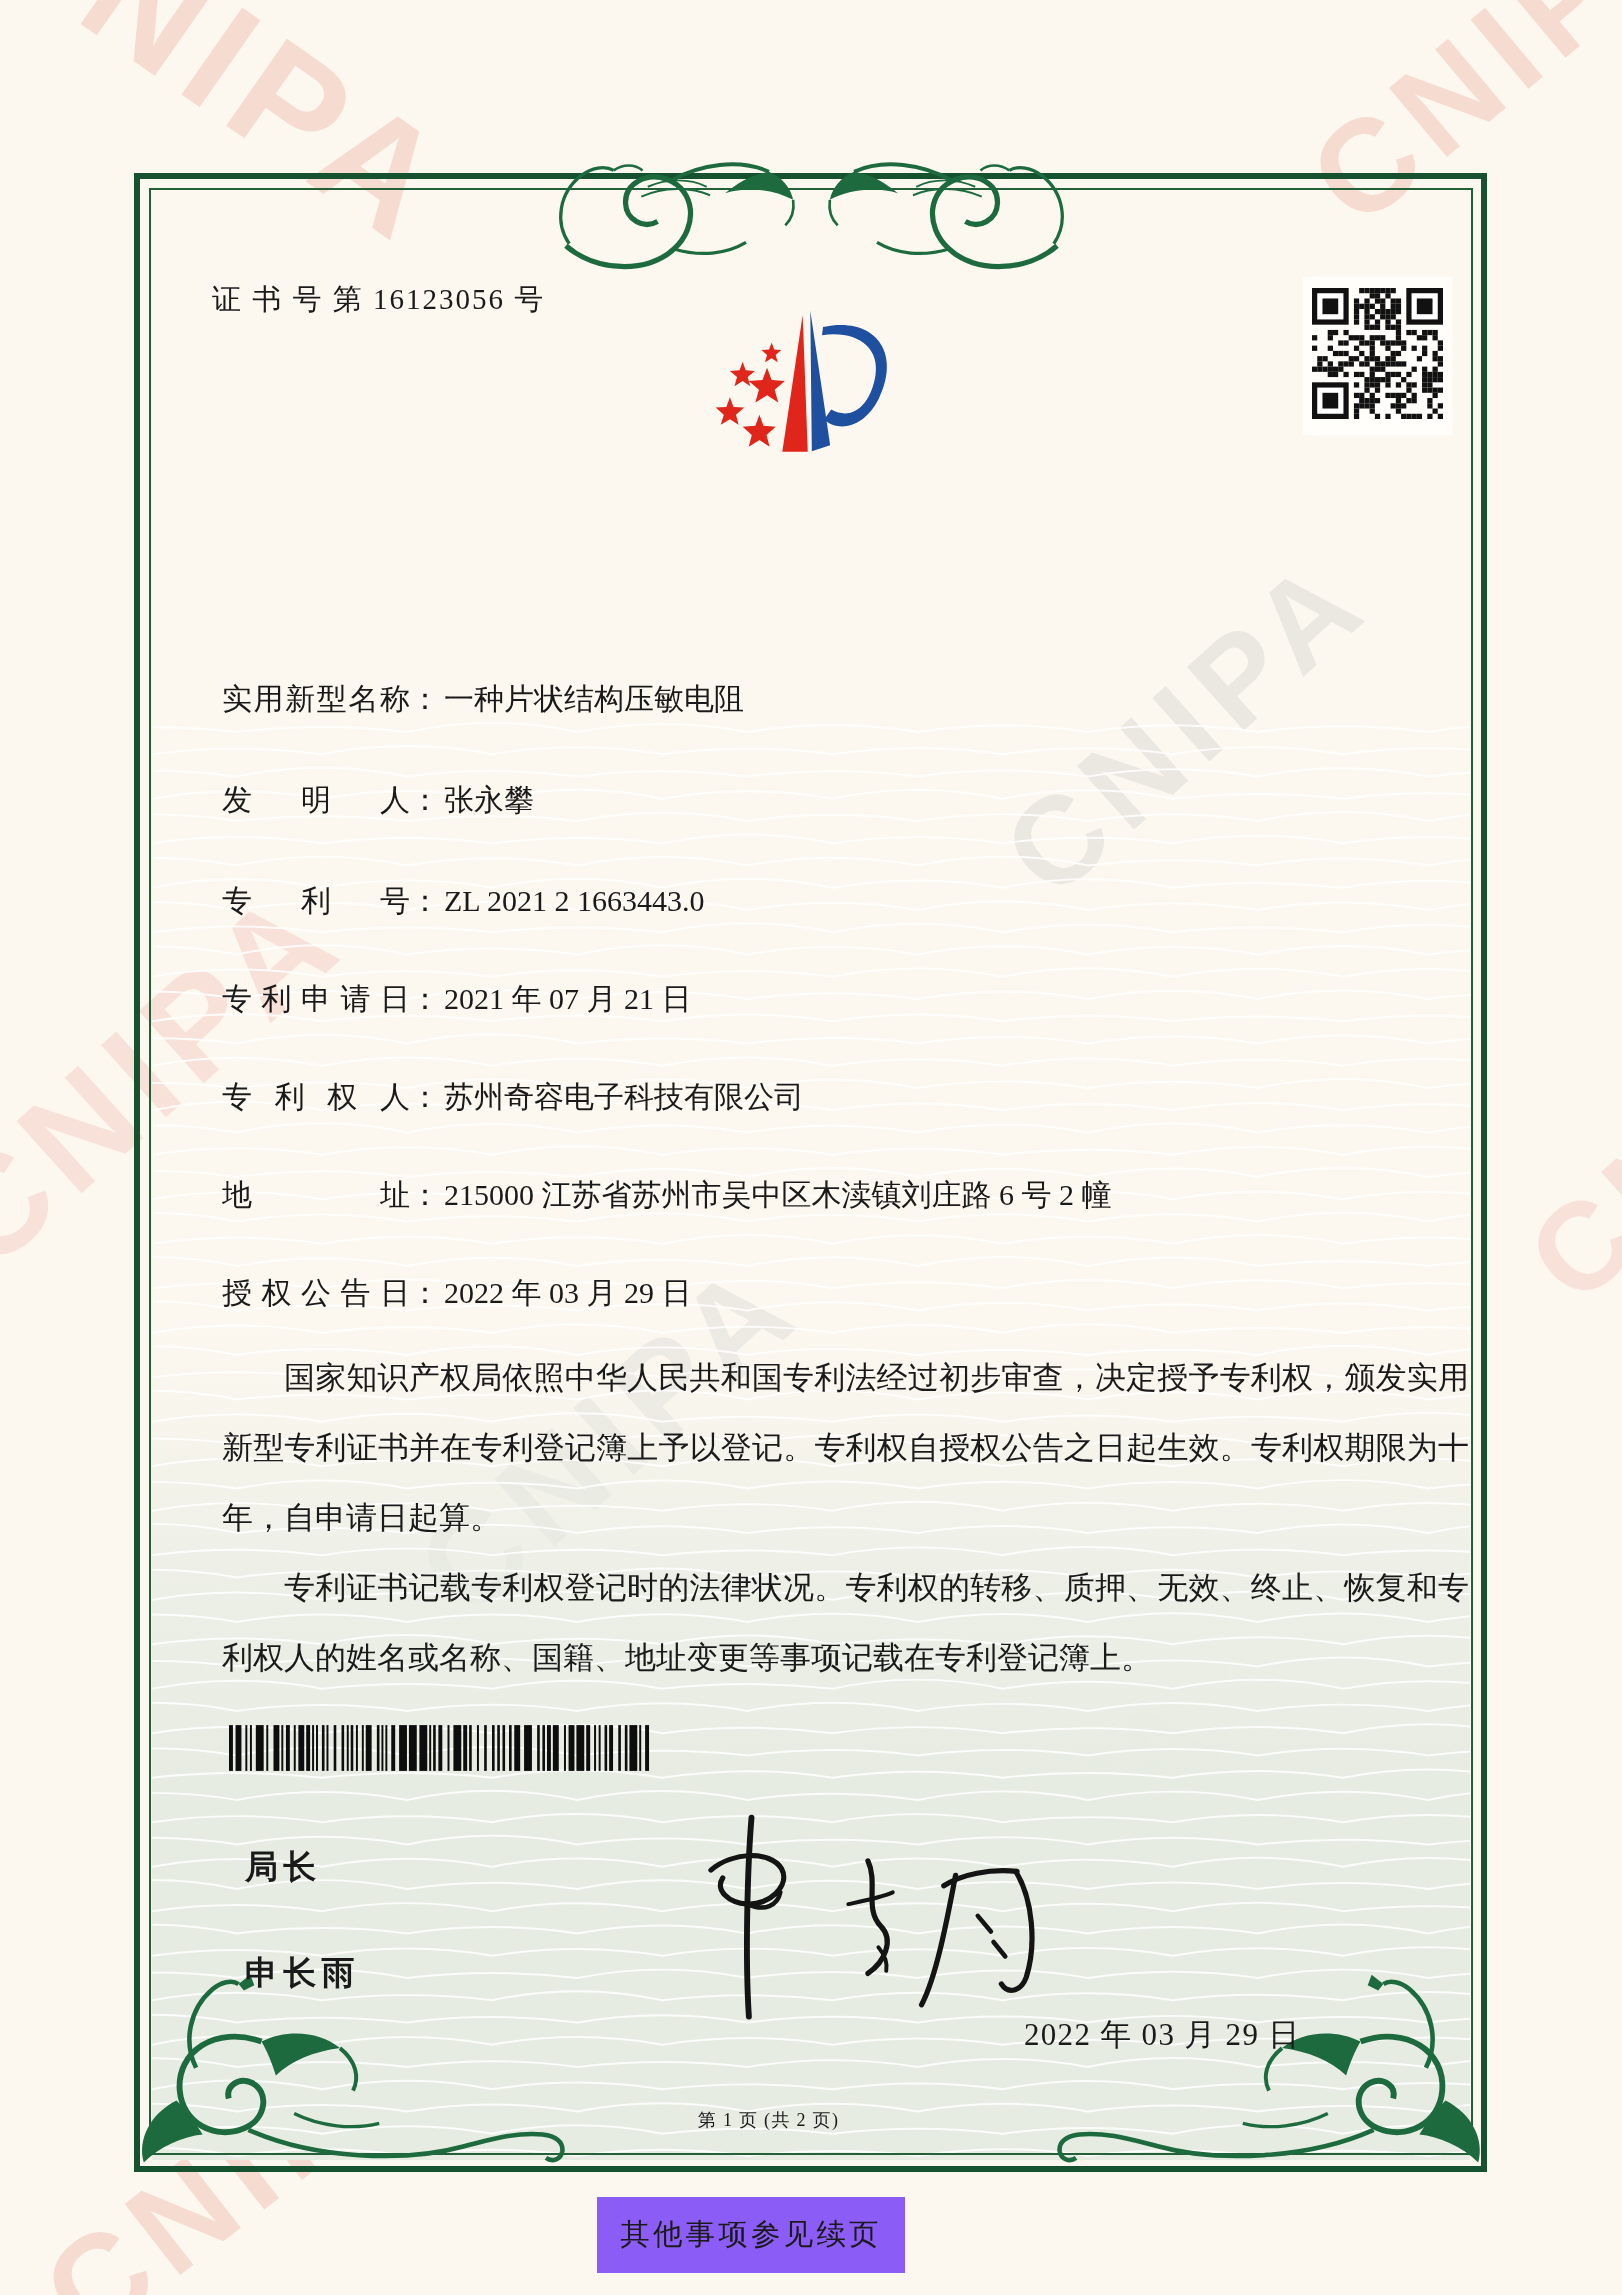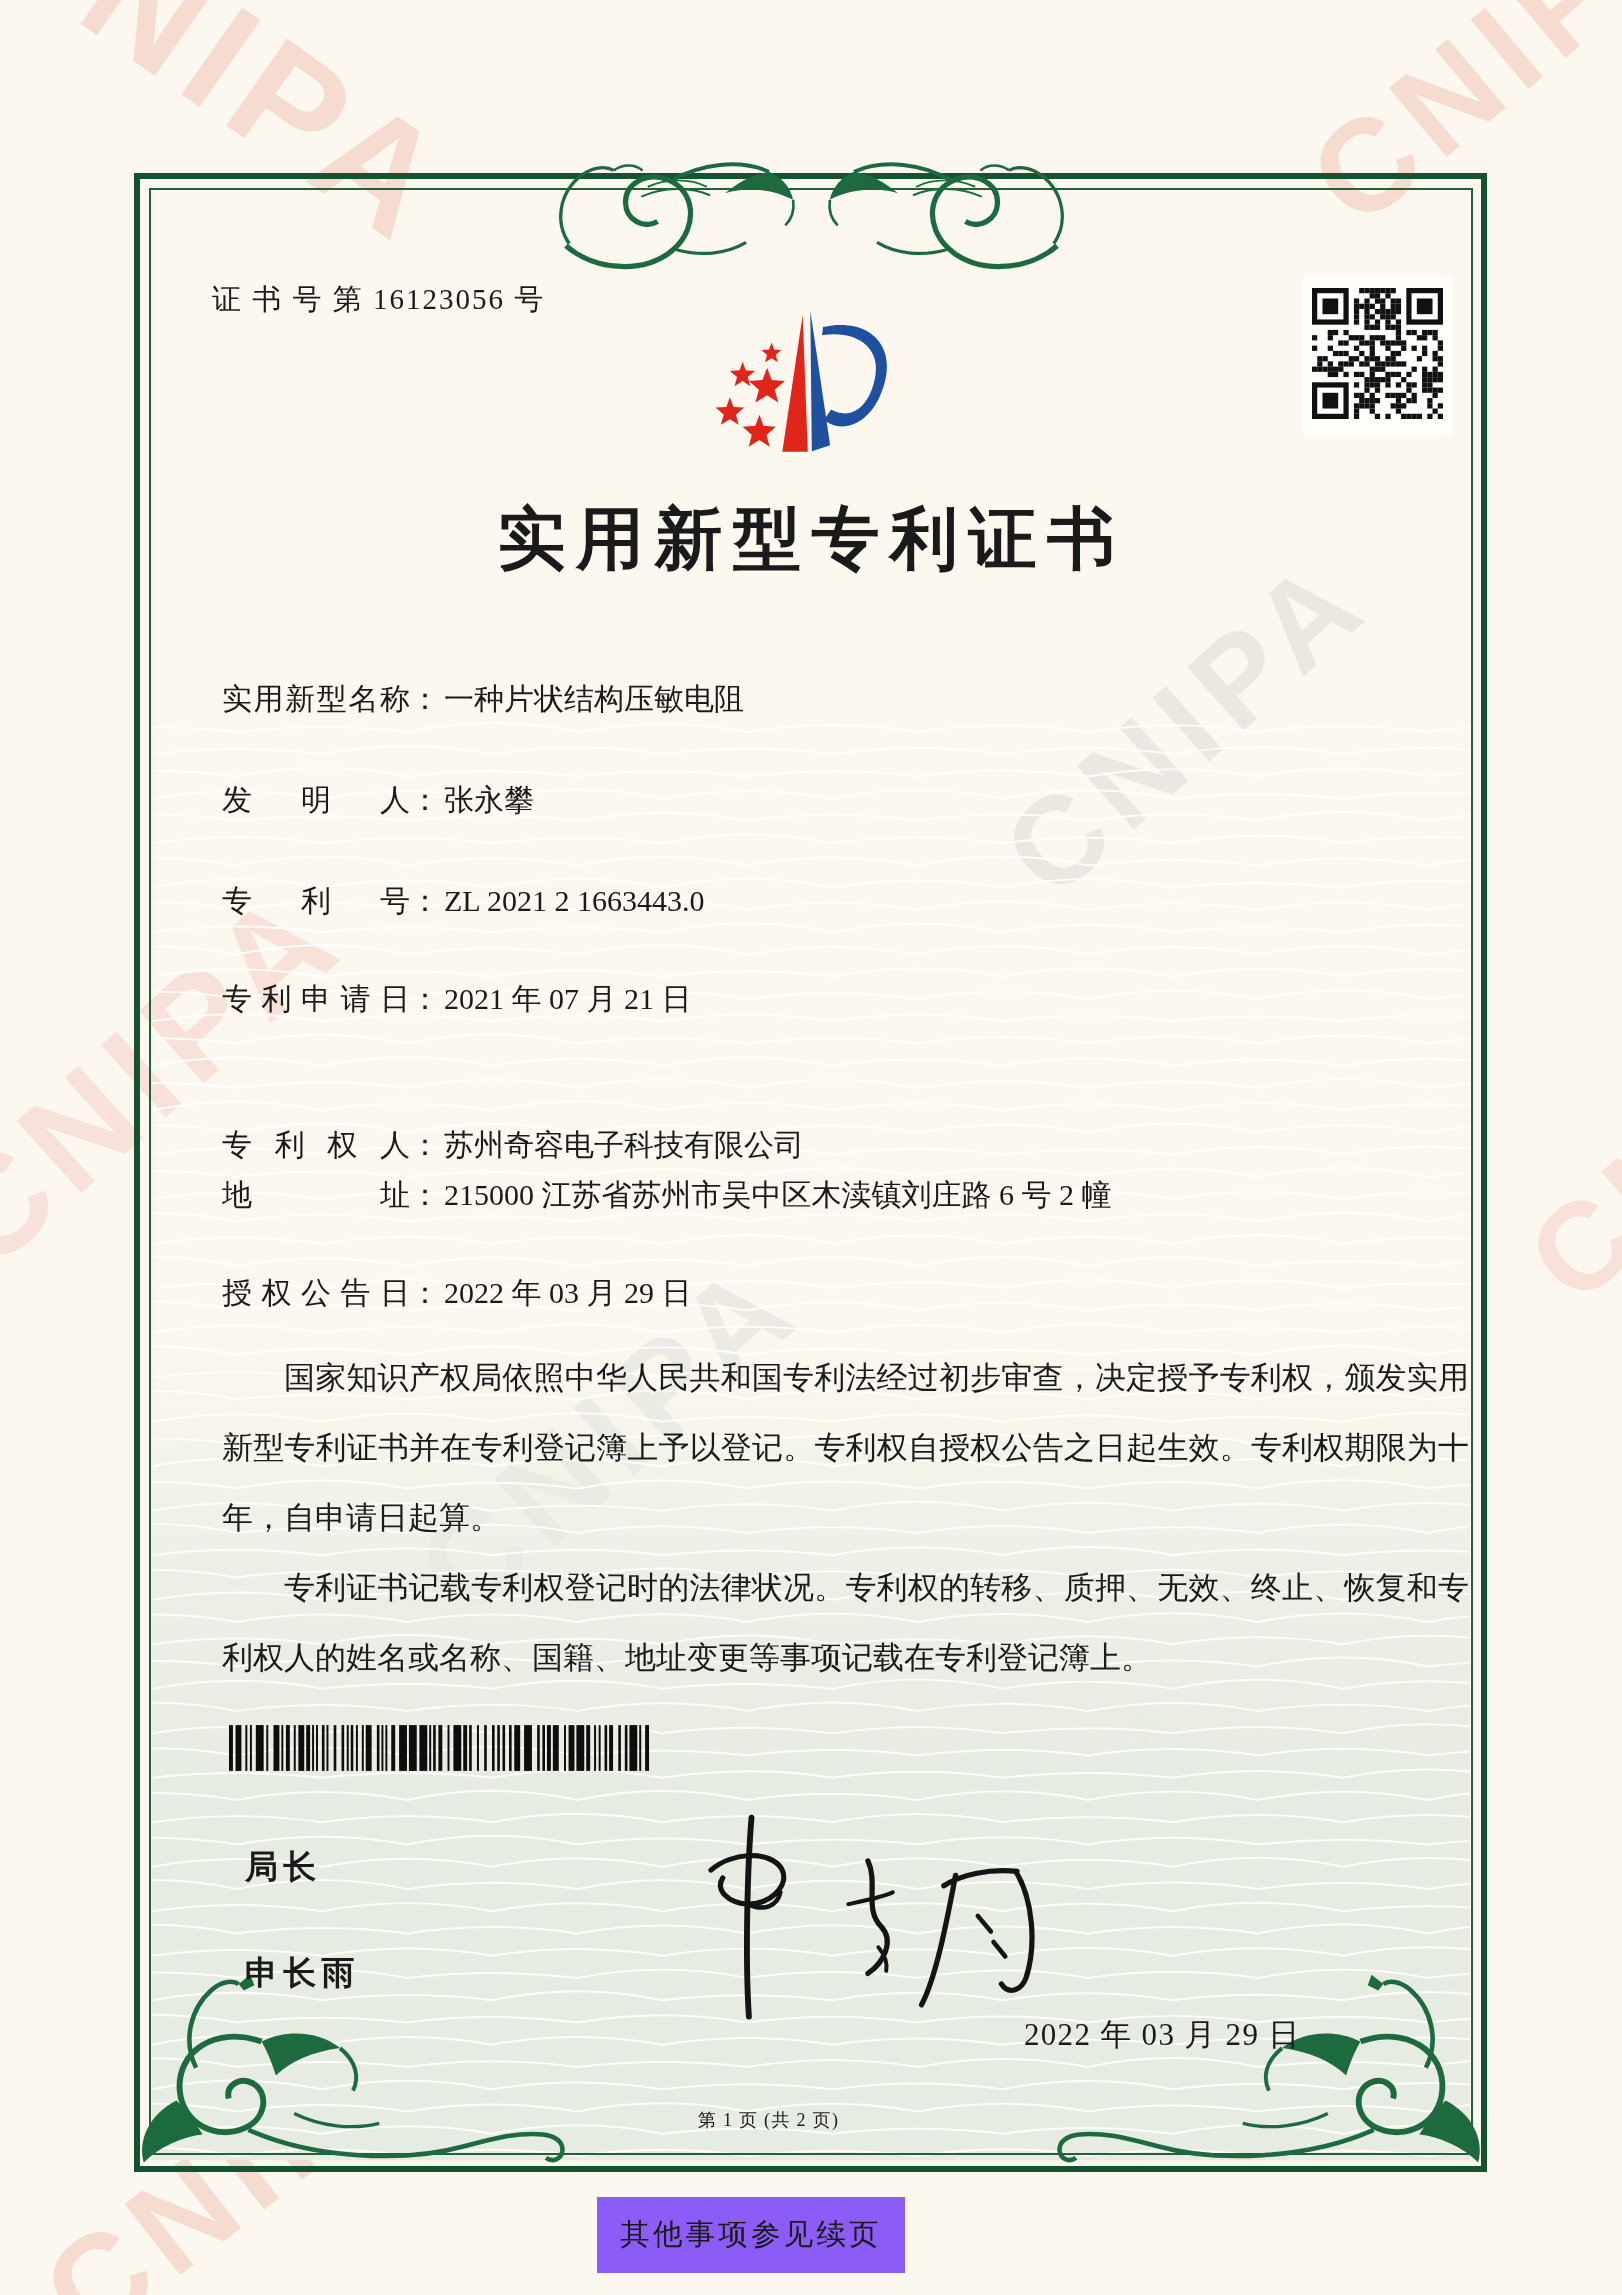--- a/index.html
+++ b/index.html
@@ -410,35 +410,34 @@
         <rect x="2" y="2" width="3" height="3" fill="#111"></rect>
         <rect x="18" y="0" width="7" height="7" fill="#111"></rect>
         <rect x="19" y="1" width="5" height="5" fill="#fff"></rect>
         <rect x="20" y="2" width="3" height="3" fill="#111"></rect>
         <rect x="0" y="18" width="7" height="7" fill="#111"></rect>
         <rect x="1" y="19" width="5" height="5" fill="#fff"></rect>
         <rect x="2" y="20" width="3" height="3" fill="#111"></rect>
       </svg>
   </div>
 
-  <div class="abs content title">实用新型专利证书</div>
 
   <div class="abs content field-row" style="top:679px;">
     <span class="flabel">实用新型名称</span><span class="fcolon">：</span><span class="fvalue">一种片状结构压敏电阻</span>
   </div>
   <div class="abs content field-row" style="top:780px;">
     <span class="flabel">发明人</span><span class="fcolon">：</span><span class="fvalue">张永攀</span>
   </div>
   <div class="abs content field-row" style="top:881px;">
     <span class="flabel">专利号</span><span class="fcolon">：</span><span class="fvalue">ZL 2021 2 1663443.0</span>
   </div>
   <div class="abs content field-row" style="top:979px;">
     <span class="flabel">专利申请日</span><span class="fcolon">：</span><span class="fvalue">2021 年 07 月 21 日</span>
   </div>
-  <div class="abs content field-row" style="top:1077px;margin-top:48px;">
+  <div class="abs content field-row" style="top:1077px;">
     <span class="flabel">专利权人</span><span class="fcolon">：</span><span class="fvalue">苏州奇容电子科技有限公司</span>
   </div>
   <div class="abs content field-row" style="top:1175px;">
     <span class="flabel">地址</span><span class="fcolon">：</span><span class="fvalue">215000 江苏省苏州市吴中区木渎镇刘庄路 6 号 2 幢</span>
   </div>
   <div class="abs content field-row" style="top:1273px;">
     <span class="flabel">授权公告日</span><span class="fcolon">：</span><span class="fvalue">2022 年 03 月 29 日</span>
   </div>
 
   <div class="abs content paras">

